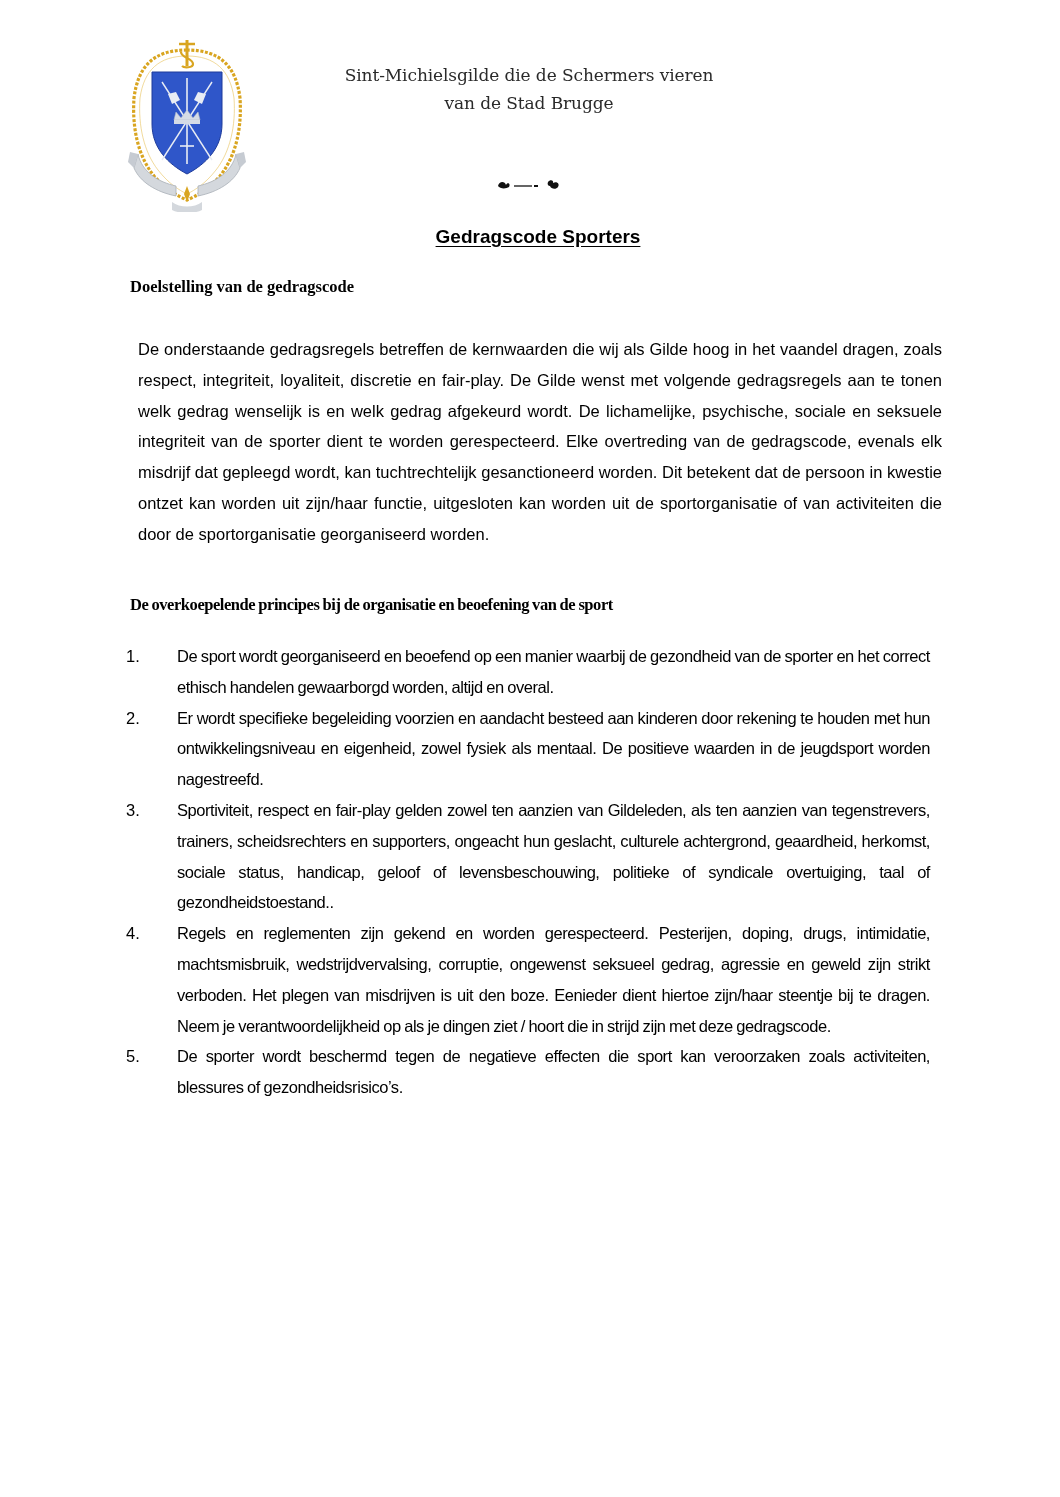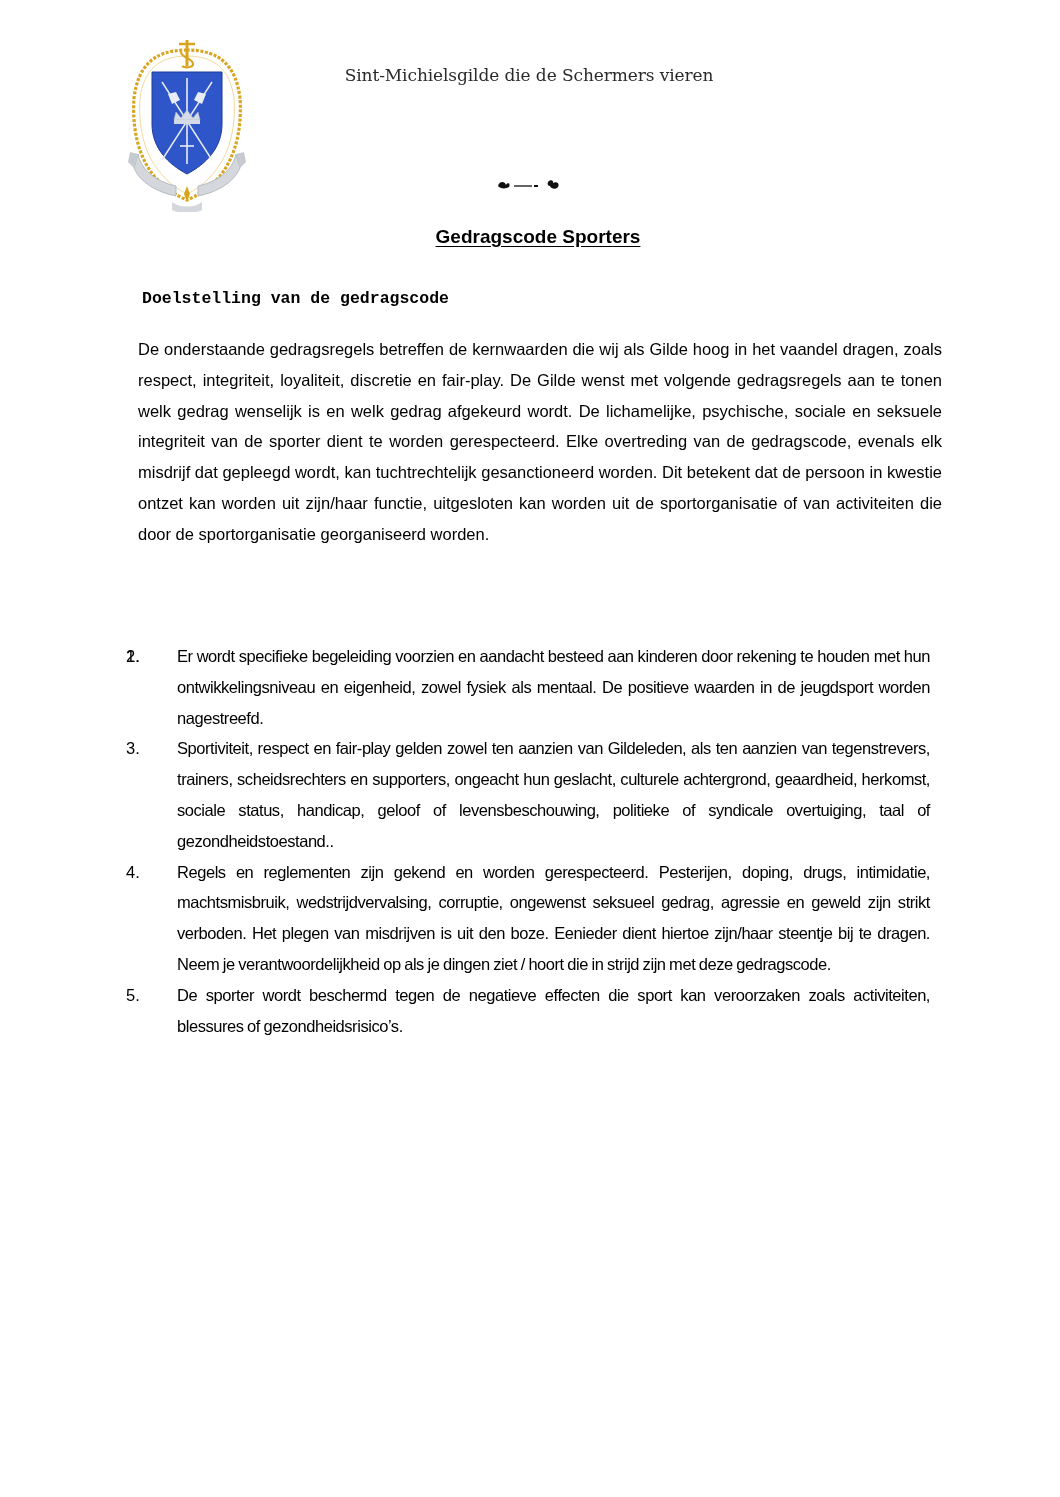--- a/index.html
+++ b/index.html
@@ -60,25 +60,25 @@
       font-size: 19px;
       line-height: 24px;
       text-decoration: underline;
       text-underline-offset: 3px;
       margin: 8px;
     }
     .section-heading {
       position: absolute;
       left: 126px;
       width: 810px;
-      font-family: Liberation Mono, monospace;
+      font-family: Liberation Serif, serif;
       font-weight: bold;
       font-size: 16.5px;
       line-height: 22px;
-      margin: 16px;
+      margin: 4px;
     }
     .h-doel { top: 272px; }
     .h-principes { top: 590px; letter-spacing: -0.45px; word-spacing: -0.5px; }
     .body-para {
       position: absolute;
       left: 126px;
       width: 804px;
       top: 322px;
       font-family: "Liberation Sans", sans-serif;
       font-size: 16.5px;
@@ -146,40 +146,43 @@
       <path d="M6 116 L14 118 L10 132 L4 126 Z" fill="#c6cbd2"></path>
       <path d="M120 116 L112 118 L116 132 L122 126 Z" fill="#c6cbd2"></path>
 
       <path d="M63 150 L66 158 L63 166 L60 158 Z" fill="#d9a520"></path>
       <path d="M48 166 C56 172 70 172 78 166 L78 174 C70 178 56 178 48 174 Z" fill="#d4d8dd"></path>
     </svg>
   </div>
 
   <div class="letterhead">
     <span class="line">Sint-Michielsgilde die de Schermers vieren</span>
+    <span class="line">van de Stad Brugge</span>
   </div>
 
   <div class="ornament">
     <svg viewBox="0 0 100 20" xmlns="http://www.w3.org/2000/svg">
       <path d="M20 12 C21 7 27 7 28 11 C29 8 33 9 31 13 C28 15 22 15 20 12 Z" fill="#111"></path>
       <line x1="36" y1="12" x2="54" y2="12" stroke="#111" stroke-width="1.3"></line>
       <rect x="56" y="11" width="4" height="2" fill="#111"></rect>
       <path d="M70 8 C72 5 76 6 75 9 C79 7 82 10 80 13 C78 16 73 15 72 12 C70 12 69 10 70 8 Z" fill="#111"></path>
     </svg>
   </div>
 
   <h1 class="doc-title">Gedragscode Sporters</h1>
 
   <h2 class="section-heading h-doel">Doelstelling van de gedragscode</h2>
   <p class="body-para">De onderstaande gedragsregels betreffen de kernwaarden die wij als Gilde hoog in het vaandel dragen, zoals respect, integriteit, loyaliteit, discretie en fair-play. De Gilde wenst met volgende gedragsregels aan te tonen welk gedrag wenselijk is en welk gedrag afgekeurd wordt. De lichamelijke, psychische, sociale en seksuele integriteit van de sporter dient te worden gerespecteerd. Elke overtreding van de gedragscode, evenals elk misdrijf dat gepleegd wordt, kan tuchtrechtelijk gesanctioneerd worden. Dit betekent dat de persoon in kwestie ontzet kan worden uit zijn/haar functie, uitgesloten kan worden uit de sportorganisatie of van activiteiten die door de sportorganisatie georganiseerd worden.</p>
 
+  <h2 class="section-heading h-principes">De overkoepelende principes bij de organisatie en beoefening van de sport</h2>
 
   <ol class="plist">
     <li class="item">
       <span class="num">1.</span>
+      <span>De sport wordt georganiseerd en beoefend op een manier waarbij de gezondheid van de sporter en het correct ethisch handelen gewaarborgd worden, altijd en overal.</span>
     </li>
     <li class="item">
       <span class="num">2.</span>
       <span>Er wordt specifieke begeleiding voorzien en aandacht besteed aan kinderen door rekening te houden met hun ontwikkelingsniveau en eigenheid, zowel fysiek als mentaal. De positieve waarden in de jeugdsport worden nagestreefd.</span>
     </li>
     <li class="item">
       <span class="num">3.</span>
       <span>Sportiviteit, respect en fair-play gelden zowel ten aanzien van Gildeleden, als ten aanzien van tegenstrevers, trainers, scheidsrechters en supporters, ongeacht hun geslacht, culturele achtergrond, geaardheid, herkomst, sociale status, handicap, geloof of levensbeschouwing, politieke of syndicale overtuiging, taal of gezondheidstoestand..</span>
     </li>
     <li class="item">

